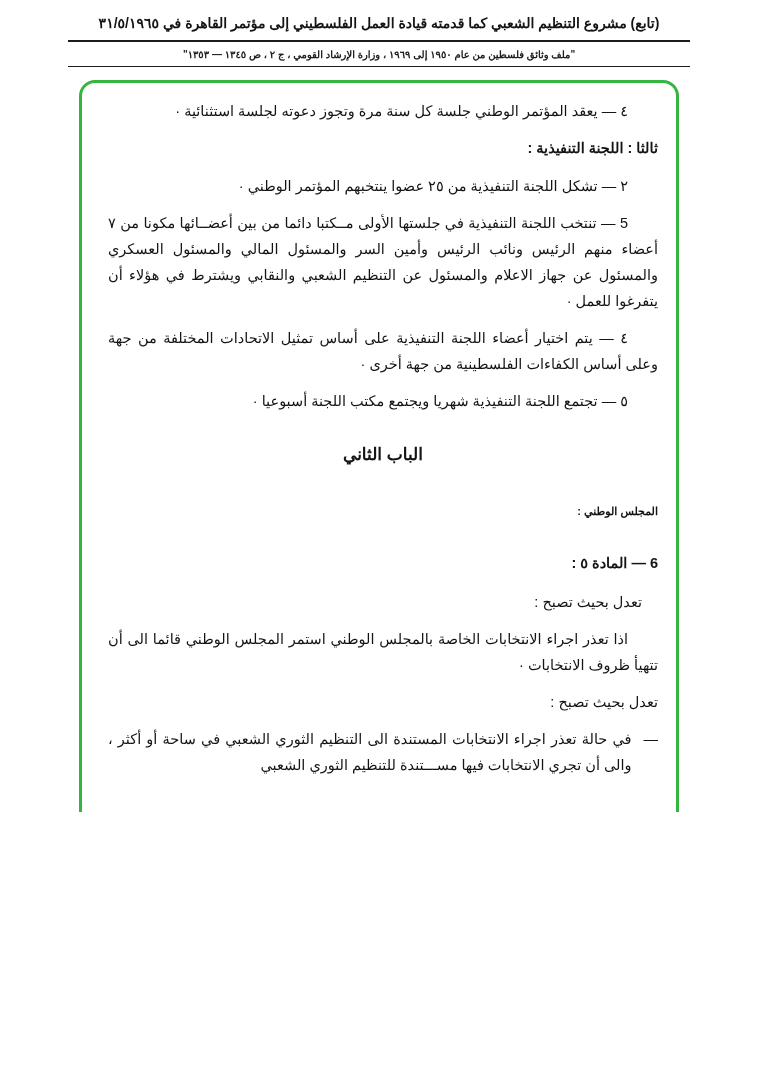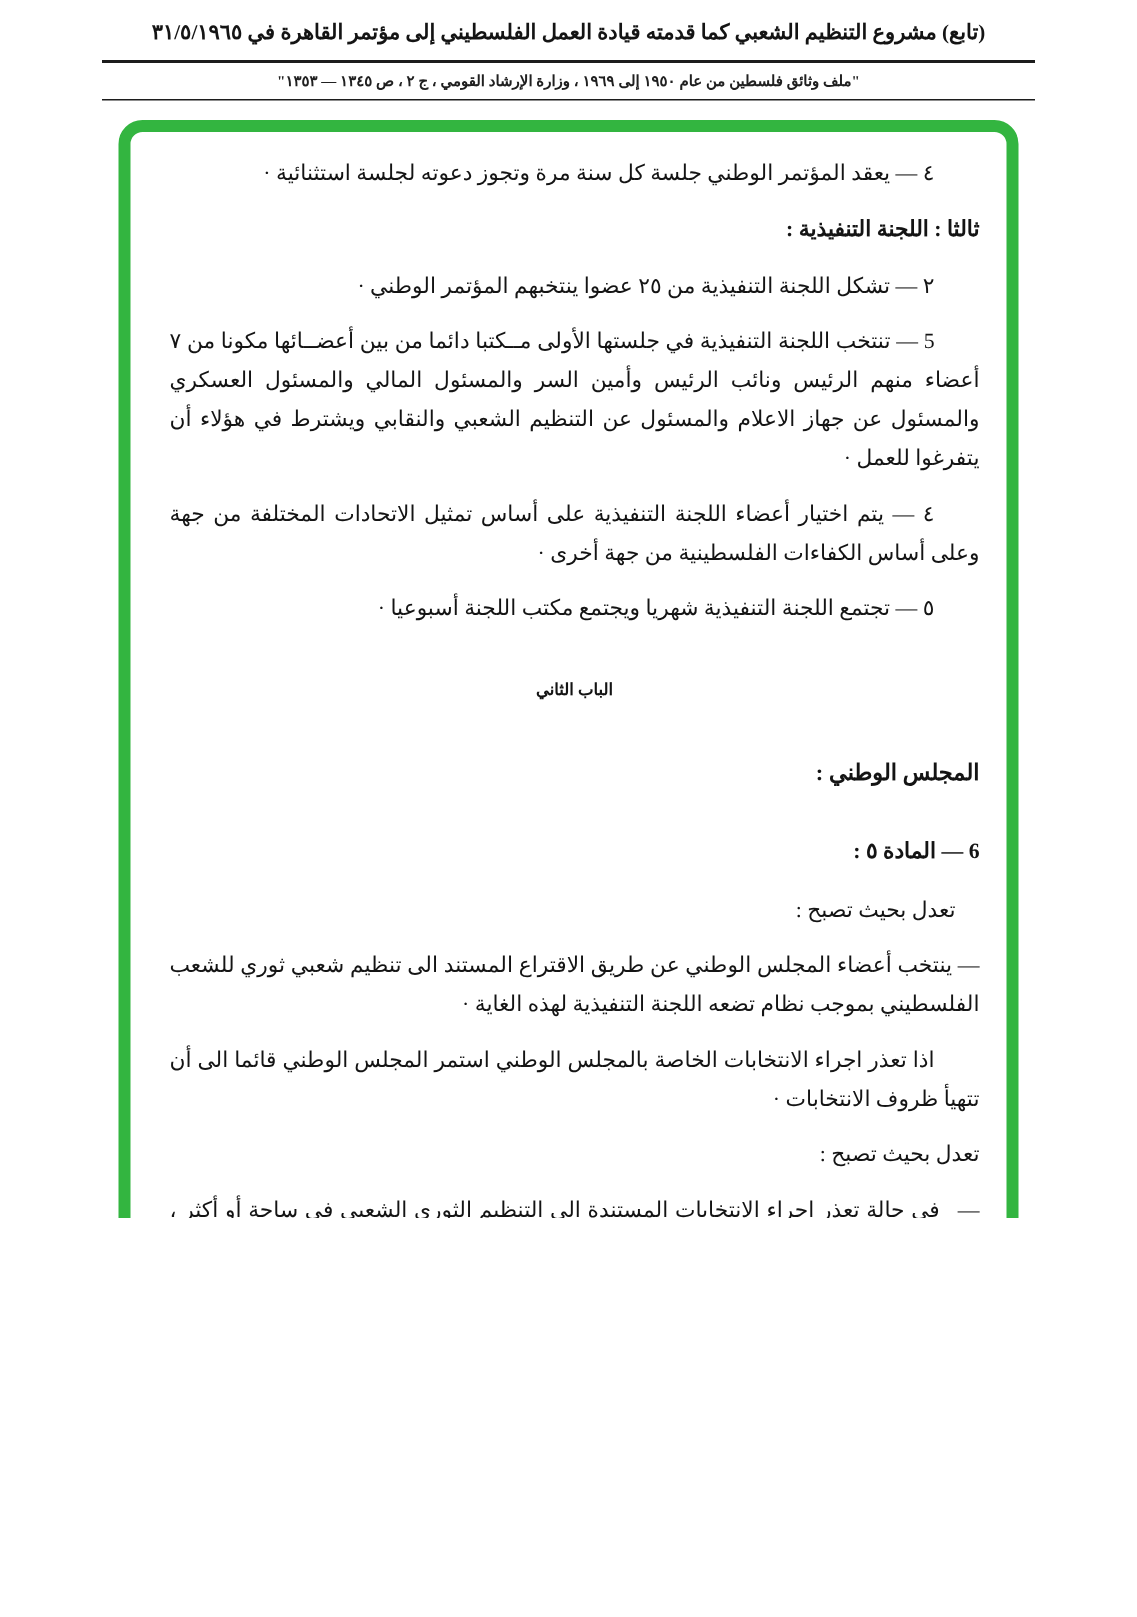--- a/index.html
+++ b/index.html
@@ -6,21 +6,21 @@
     margin: 0;
     padding: 0;
     background: #ffffff;
   }
   .page {
     position: relative;
     width: 758px;
     height: 812px;
     background: #ffffff;
     direction: rtl;
-    font-family: Liberation Serif, serif;
+    font-family: Liberation Sans, sans-serif;
     color: #141414;
     overflow: hidden;
   }
   
   .header { text-align: center; padding-top: 13px; }
   .header-title {
     font-size: 14px;
     font-weight: 700;
     padding: 0 40px;
     line-height: 20px;
@@ -37,41 +37,41 @@
     margin-top: 6px;
     color: #202020;
     line-height: 13px;
   }
   
   .frame {
     box-sizing: border-box;
     width: 600px;
     min-height: 946px;
     margin: 13px auto 0 auto;
-    border: 8px solid #22c55e;
+    border: 3px solid #22c55e;
     border-radius: 16px;
     padding: 15px 18px 8px 26px;
     font-size: 14.5px;
     line-height: 26px;
   }
   .frame p, .frame .h, .frame .chapter { margin: 0; }
   .p { margin: 0 0 11px 0 !important; }
   .just { text-align: justify; }
   .indent { text-indent: 30px; }
   .h {
     font-weight: 700;
     margin: 2px 0 12px 0 !important;
     font-size: 14.5px;
   }
-  .council { margin: 0 0 26px 0 !important; font-size: 15px; }
+  .council { margin: 0 0 26px 0 !important; font-size: 11px; }
   .art { margin: 6px 0 13px 0 !important; }
   .chapter {
     text-align: center;
     font-weight: 700;
-    font-size: 11px;
+    font-size: 17px;
     margin: 28px 0 30px 0 !important;
   }
   .amend-label { text-indent: 16px; }
   .flush { text-indent: 0; }
   .amend-row { display: flex; gap: 12px; margin: 0 0 11px 0; }
   .amend-row .dash { flex: 0 0 auto; font-weight: 400; }
   .amend-row .amend-text { flex: 1; margin: 0 !important; }
   
   .footer {
     text-align: center;
@@ -103,21 +103,20 @@
     <p class="p indent just">٤ — يتم اختيار أعضاء اللجنة التنفيذية على أساس تمثيل الاتحادات المختلفة من جهة وعلى أساس الكفاءات الفلسطينية من جهة أخرى ·</p>
     <p class="p indent just">٥ — تجتمع اللجنة التنفيذية شهريا ويجتمع مكتب اللجنة أسبوعيا ·</p>
 
     <div class="chapter">الباب الثاني</div>
 
     <div class="h council">المجلس الوطني :</div>
 
     <div class="h art">6 — المادة ٥ :</div>
 
     <p class="p amend-label">تعدل بحيث تصبح :</p>
-    <p class="p just">— ينتخب أعضاء المجلس الوطني عن طريق الاقتراع المستند الى تنظيم شعبي ثوري للشعب الفلسطيني بموجب نظام تضعه اللجنة التنفيذية لهذه الغاية ·</p>
 
     <p class="p indent just">اذا تعذر اجراء الانتخابات الخاصة بالمجلس الوطني استمر المجلس الوطني قائما الى أن تتهيأ ظروف الانتخابات ·</p>
 
     <p class="p amend-label flush">تعدل بحيث تصبح :</p>
 
     <div class="amend-row">
       <span class="dash">—</span>
       <p class="p just amend-text">في حالة تعذر اجراء الانتخابات المستندة الى التنظيم الثوري الشعبي في ساحة أو أكثر ، والى أن تجري الانتخابات فيها مســـتندة للتنظيم الثوري الشعبي</p>
     </div>
 

